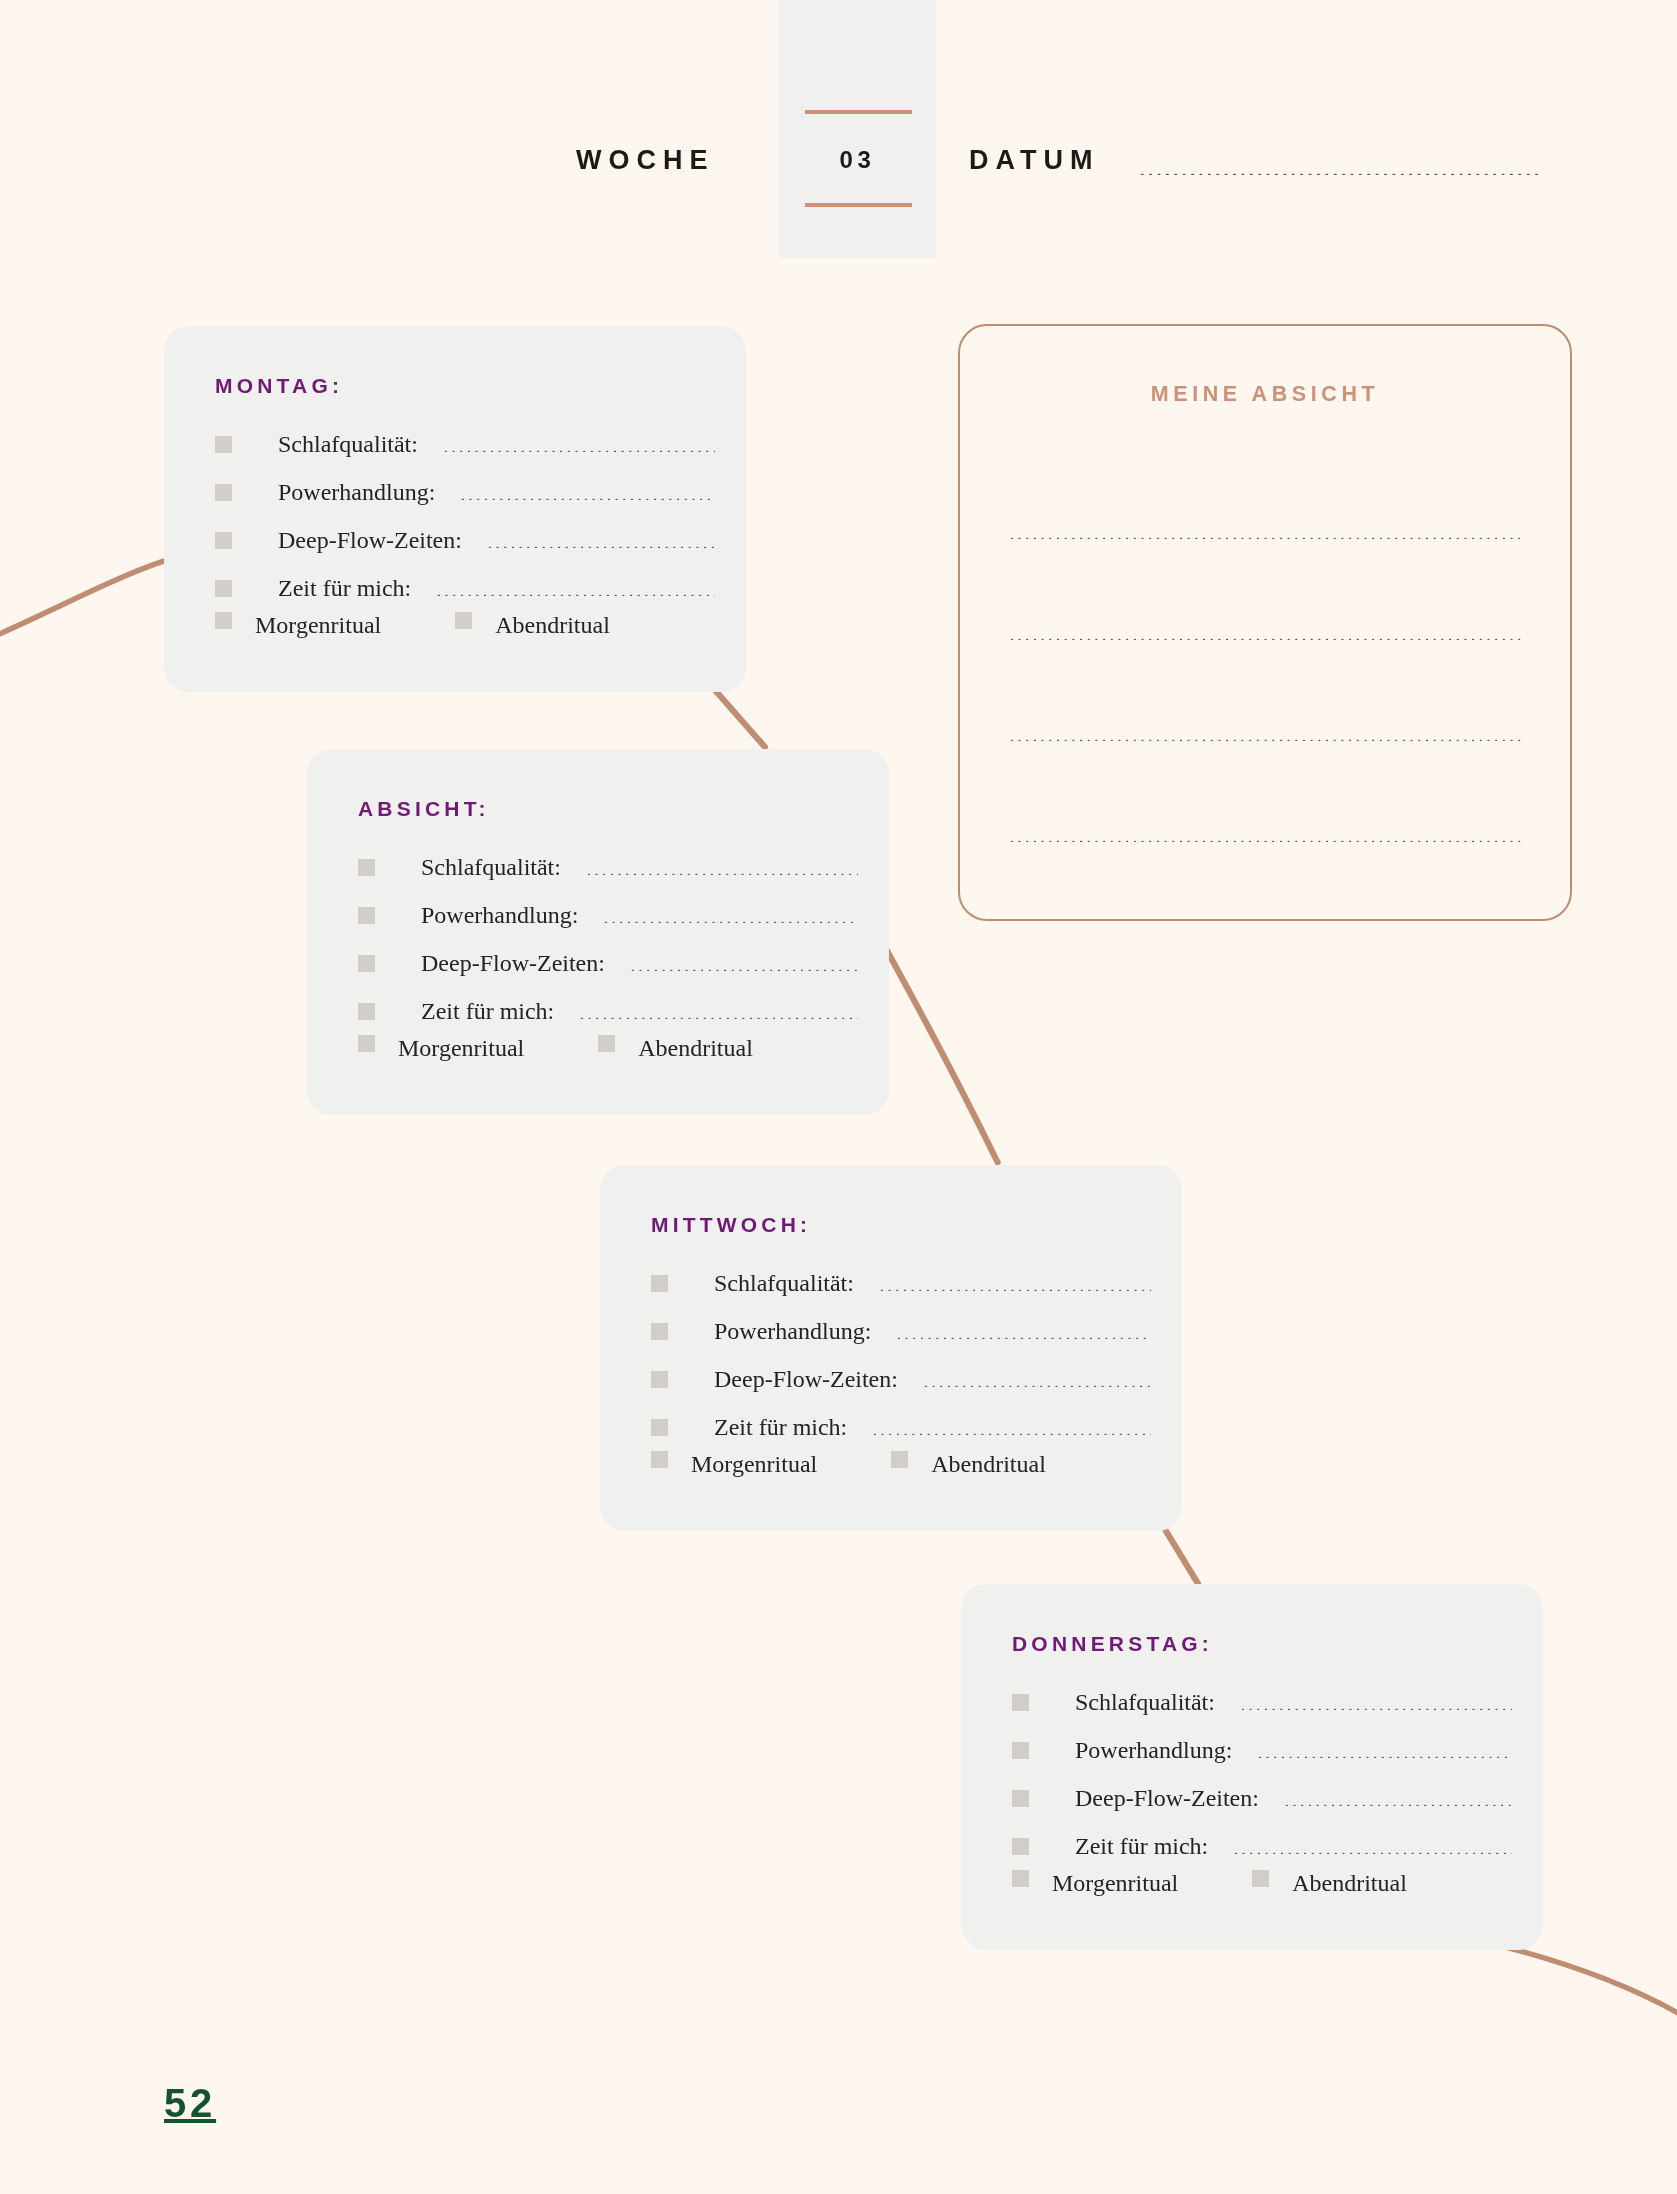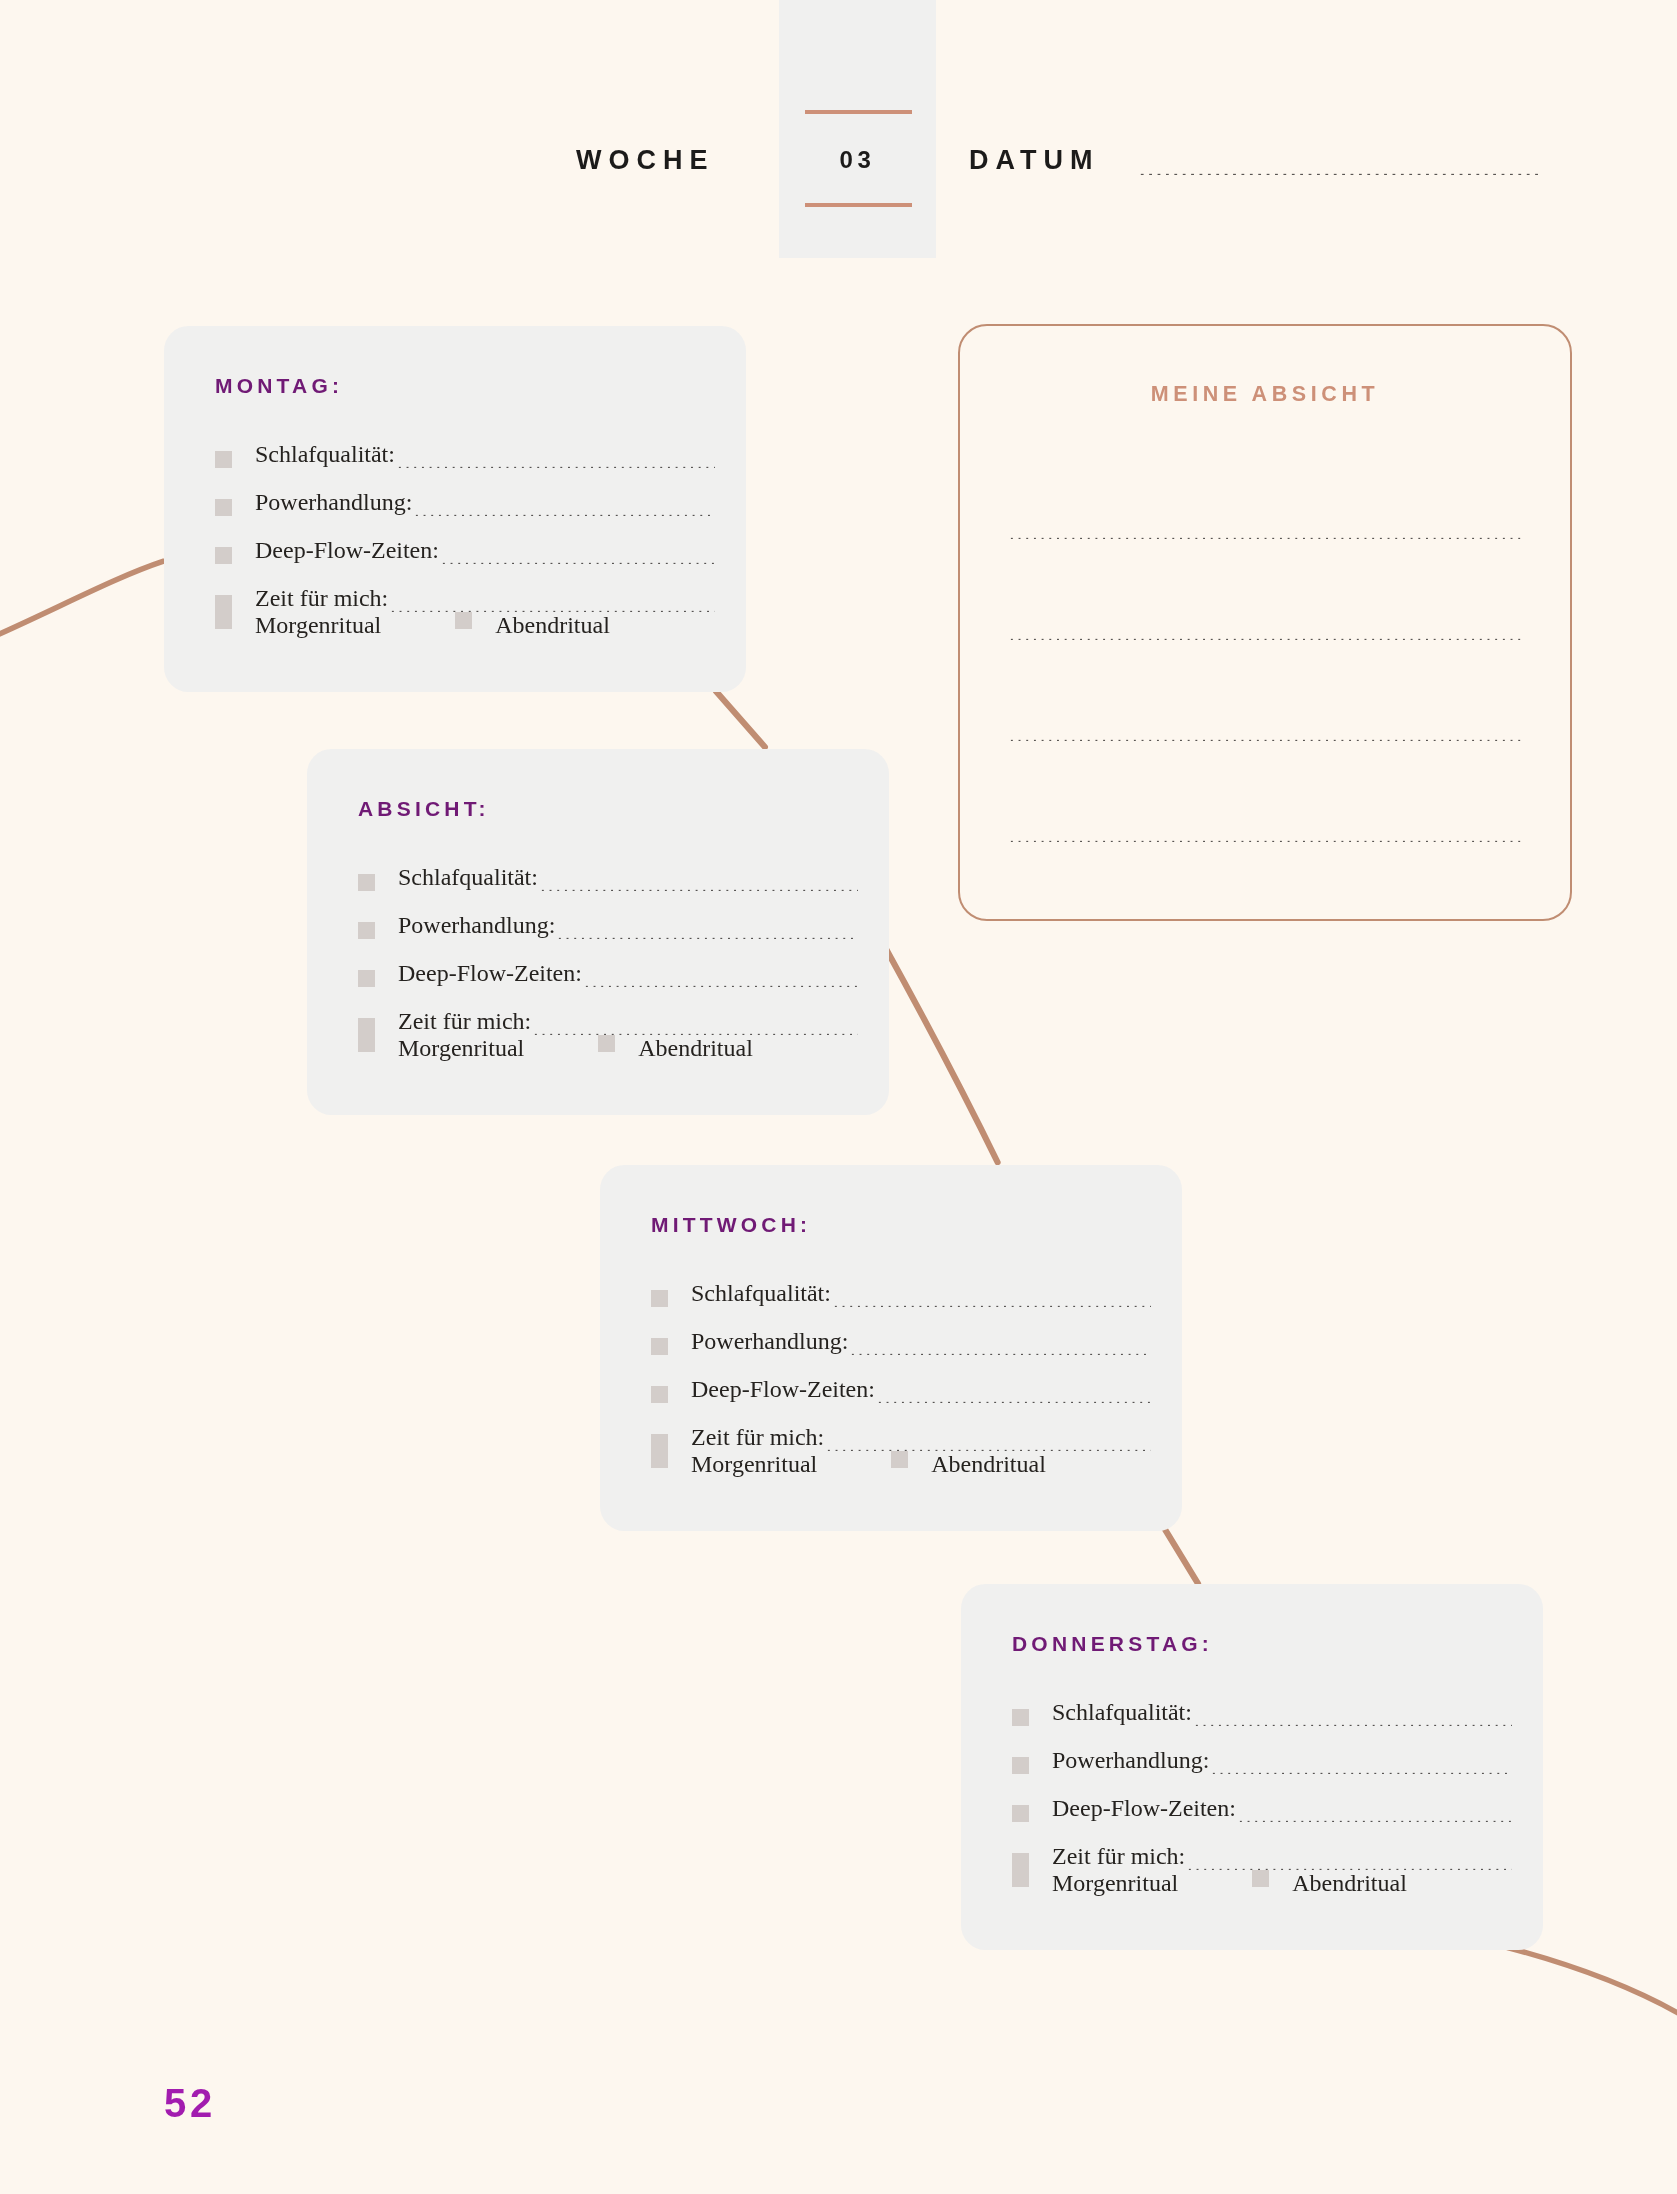--- a/index.html
+++ b/index.html
@@ -106,21 +106,22 @@
     white-space: nowrap;
   }
   .day-list {
     position: absolute;
     left: 0; right: 0;
   }
   .day-row {
     position: relative;
     height: 48px;
     display: flex;
-    align-items: flex-end;
+    align-items: center;
+    gap: 23px;
   }
   .cbox {
     width: 17px;
     height: 17px;
     background: #d3cdca;
     flex: 0 0 17px;
   }
   .row-label {
     margin-left: 23px;
     font-family: "Liberation Serif", "DejaVu Serif", serif;
@@ -182,21 +183,22 @@
 
   
   #page-number {
     position: absolute;
     left: 164px;
     top: 2081px;
     font-family: "Liberation Sans", "DejaVu Sans", sans-serif;
     font-weight: 700;
     font-size: 40px;
     letter-spacing: 3.8px;
-    color: #a21caf;
+    color: #14532d;
+    text-decoration: underline;
   }
 </style>
 </head>
 <body>
 
 <div id="page">
 
   <svg id="decor" viewBox="0 0 2185 2858" preserveAspectRatio="none">
     <path d="M -10 830 C 80 790 150 752 213 731" fill="none" stroke="#c08d72" stroke-width="7" stroke-linecap="round"></path>
     <path d="M 932 900 L 996 973" fill="none" stroke="#c08d72" stroke-width="8" stroke-linecap="round"></path>

